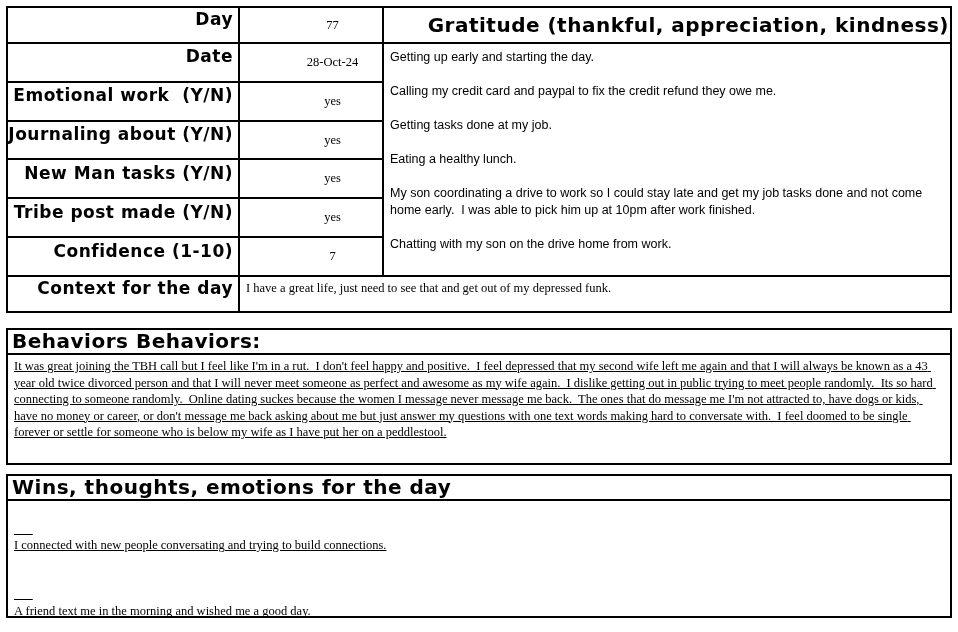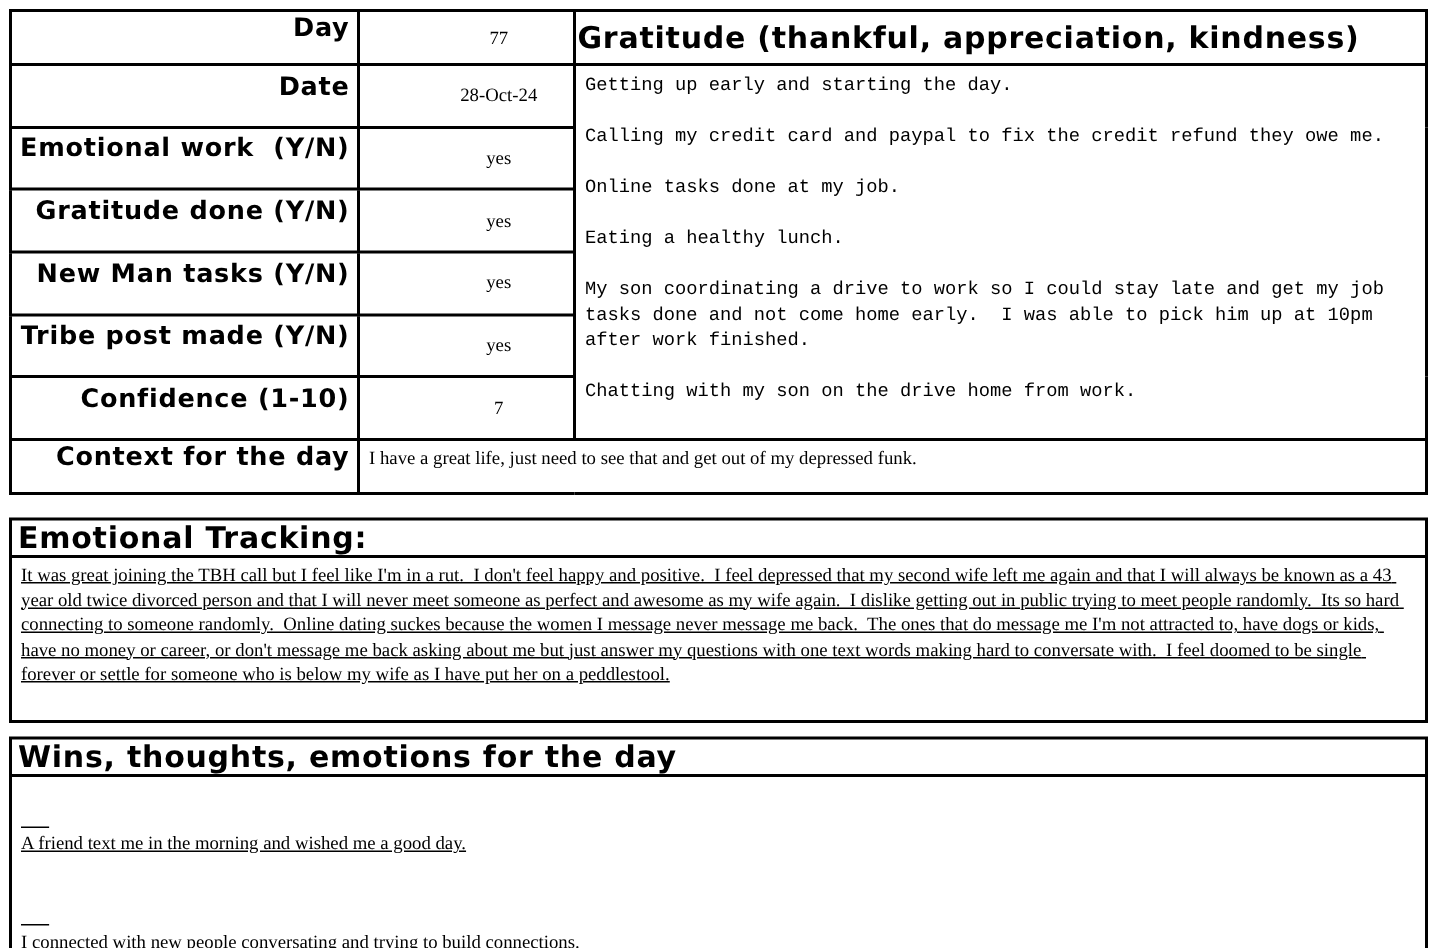--- a/index.html
+++ b/index.html
@@ -18,26 +18,26 @@
   td.flabel {
     text-align:right; vertical-align:middle;
     font-size:17px; font-weight:600; letter-spacing:0.5px;
     padding:0 5px 12px 0; white-space:pre;
   }
   td.fvalue {
     text-align:center; vertical-align:middle;
     font-family:"Liberation Serif", serif; font-size:12.5px;padding-left:44px;
   }
   td.ghead {
-    text-align:left; vertical-align:middle;
+    text-align:right; vertical-align:middle;
     font-size:20px; font-weight:600; letter-spacing:0.5px;
   }
   td.gbody {
     vertical-align:top; padding:5px 6px;
-    font-family:Liberation Mono, monospace;
+    font-family:Liberation Sans, sans-serif;
     font-size:12.5px; line-height:17px;
   }
   td.gbody p { margin:0 0 17px 0; white-space:pre-wrap; }
   td.contextv {
     vertical-align:top; text-align:left; padding:4px 6px;
     font-family:"Liberation Serif", serif; font-size:12.5px;
   }
 
   
   .section {
@@ -76,32 +76,32 @@
       <td class="flabel">Day</td>
       <td class="fvalue">77</td>
       <td class="ghead">Gratitude (thankful, appreciation, kindness)</td>
     </tr>
     <tr style="height:36px">
       <td class="flabel">Date</td>
       <td class="fvalue">28-Oct-24</td>
       <td class="gbody" rowspan="6">
         <p>Getting up early and starting the day.</p>
         <p>Calling my credit card and paypal to fix the credit refund they owe me.</p>
-        <p>Online tasks done at my job.</p>
+        <p>Getting tasks done at my job.</p>
         <p>Eating a healthy lunch.</p>
         <p>My son coordinating a drive to work so I could stay late and get my job tasks done and not come home early.  I was able to pick him up at 10pm after work finished.</p>
         <p>Chatting with my son on the drive home from work.</p>
       </td>
     </tr>
     <tr style="height:36px">
       <td class="flabel">Emotional work  (Y/N)</td>
       <td class="fvalue">yes</td>
     </tr>
     <tr style="height:36px">
-      <td class="flabel">Gratitude done (Y/N)</td>
+      <td class="flabel">Journaling about (Y/N)</td>
       <td class="fvalue">yes</td>
     </tr>
     <tr style="height:36px">
       <td class="flabel">New Man tasks (Y/N)</td>
       <td class="fvalue">yes</td>
     </tr>
     <tr style="height:36px">
       <td class="flabel">Tribe post made (Y/N)</td>
       <td class="fvalue">yes</td>
     </tr>
@@ -110,26 +110,26 @@
       <td class="fvalue">7</td>
     </tr>
     <tr style="height:36px">
       <td class="flabel">Context for the day</td>
       <td class="contextv" colspan="2">I have a great life, just need to see that and get out of my depressed funk.</td>
     </tr>
   </tbody>
     </table>
 
   <div class="section behaviors">
-    <div class="stitle">Emotional Tracking:</div>
+    <div class="stitle">Behaviors Behaviors:</div>
     <div class="sbody">It was great joining the TBH call but I feel like I'm in a rut.  I don't feel happy and positive.  I feel depressed that my second wife left me again and that I will always be known as a 43 year old twice divorced person and that I will never meet someone as perfect and awesome as my wife again.  I dislike getting out in public trying to meet people randomly.  Its so hard connecting to someone randomly.  Online dating suckes because the women I message never message me back.  The ones that do message me I'm not attracted to, have dogs or kids, have no money or career, or don't message me back asking about me but just answer my questions with one text words making hard to conversate with.  I feel doomed to be single forever or settle for someone who is below my wife as I have put her on a peddlestool.</div>
   </div>
 
   <div class="section wins">
     <div class="stitle">Wins, thoughts, emotions for the day</div>
     <div class="sbody">
+      <p>I connected with new people conversating and trying to build connections.</p>
       <p>A friend text me in the morning and wished me a good day.</p>
-      <p>I connected with new people conversating and trying to build connections.</p>
       
     </div>
   </div>
 
 </div>
 
 </body></html>

